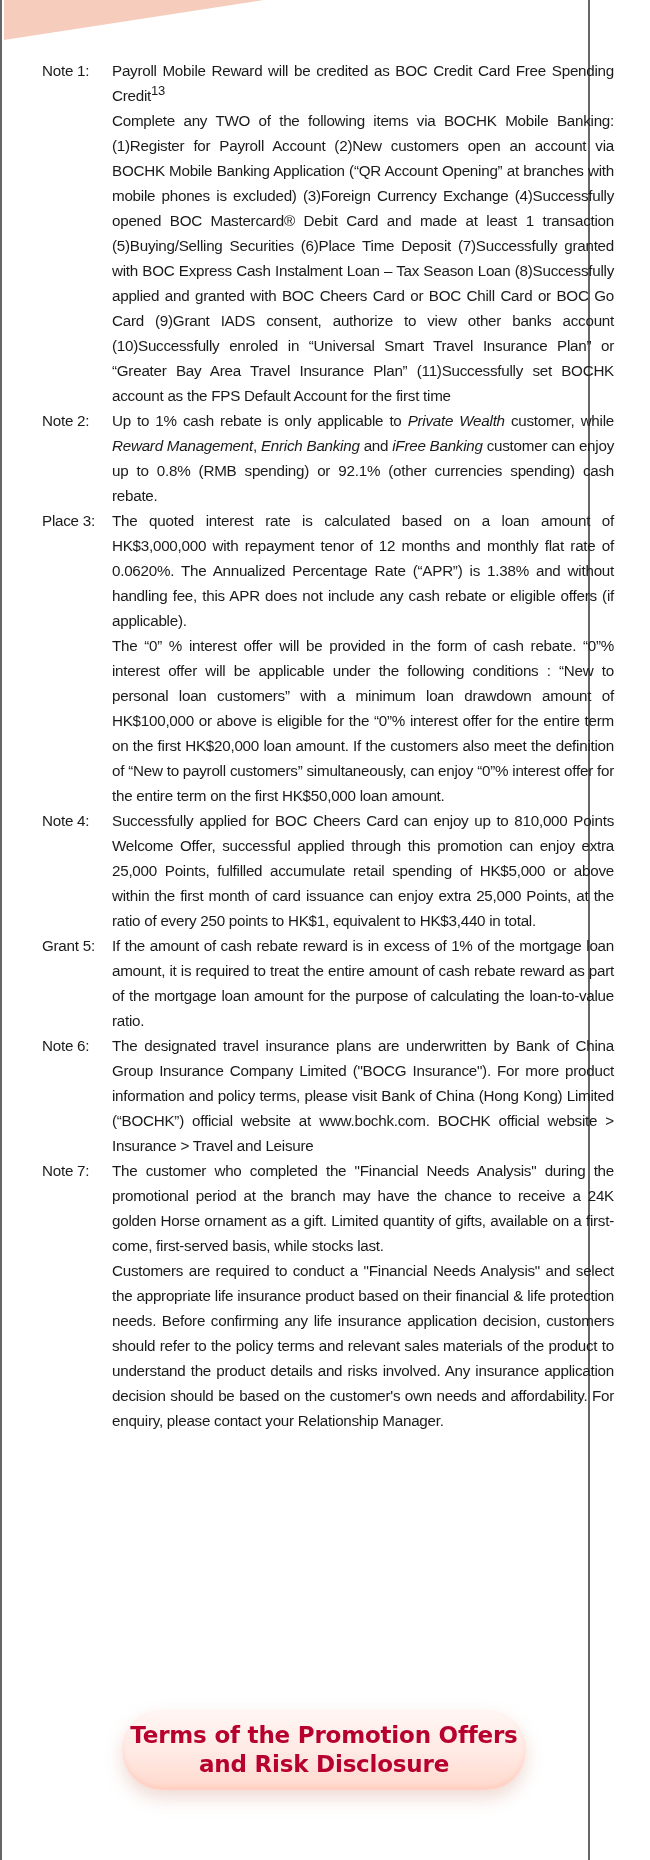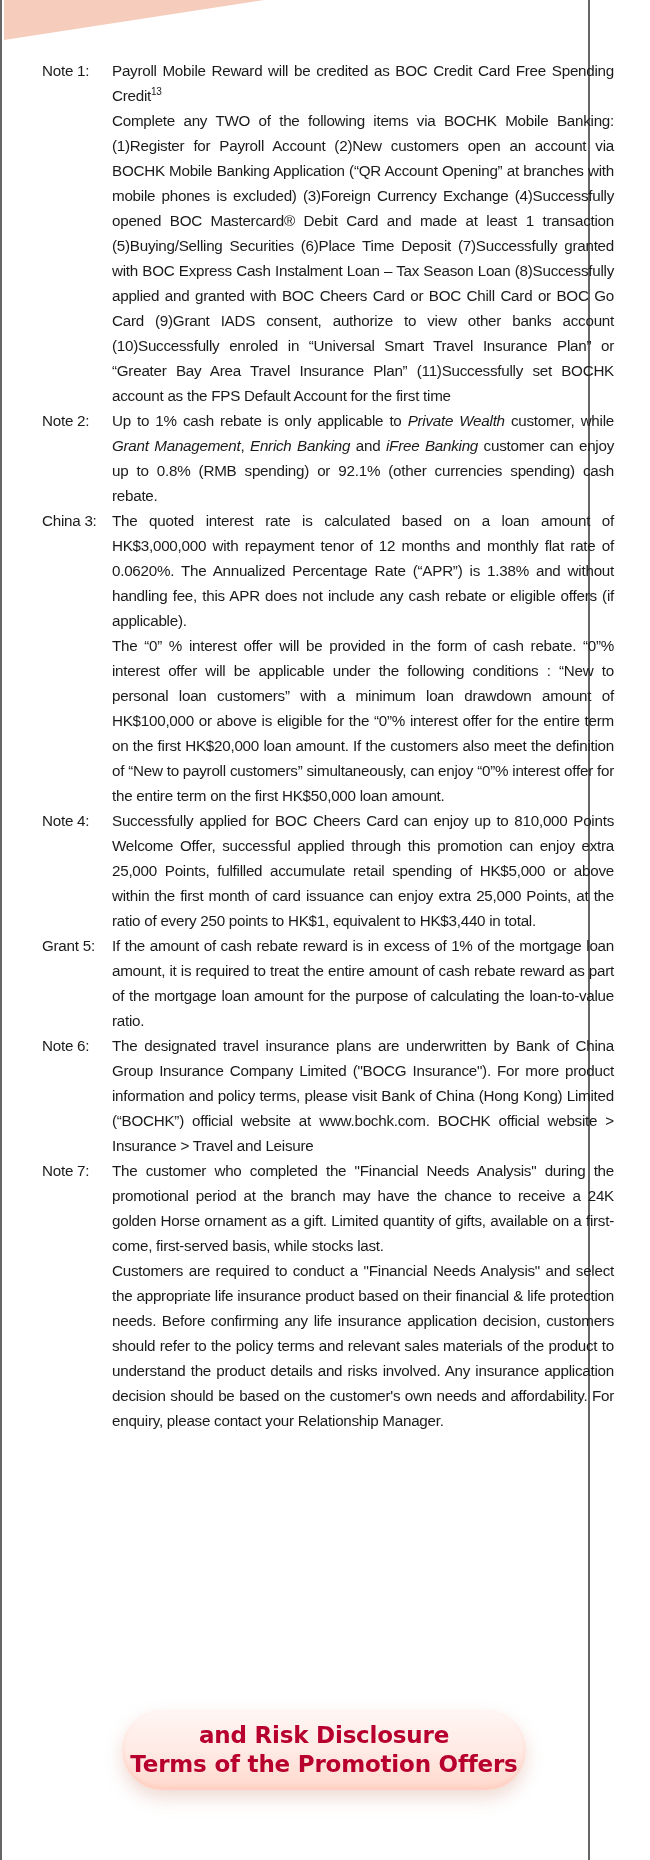--- a/index.html
+++ b/index.html
@@ -40,21 +40,21 @@
     }
     .note-label {
       flex: 0 0 70px;
       white-space: nowrap;
     }
     .note-body {
       flex: 1 1 auto;
       text-align: justify;
     }
     .note-body p { margin: 0; }
-    .note-body sup { font-size: 10px; line-height: 0; vertical-align: super; }
+    .note-body sup { font-size: 13px; line-height: 0; vertical-align: super; }
     .note-body em { font-style: italic; }
     .promo-period {
       position: absolute;
       left: 40px;
       top: 1657px;
       font-size: 15.2px;
       line-height: 25px;
       letter-spacing: -0.25px;
     }
     .terms-button {
@@ -93,26 +93,26 @@
       <div class="note-label">Note 1:</div>
       <div class="note-body">
         <p><span>Payroll Mobile Reward will be credited as BOC Credit Card Free Spending Credit</span><sup>13</sup></p>
         <p>Complete any TWO of the following items via BOCHK Mobile Banking: (1)Register for Payroll Account (2)New customers open an account via BOCHK Mobile Banking Application (“QR Account Opening” at branches with mobile phones is excluded) (3)Foreign Currency Exchange (4)Successfully opened BOC Mastercard® Debit Card and made at least 1 transaction (5)Buying/Selling Securities (6)Place Time Deposit (7)Successfully granted with BOC Express Cash Instalment Loan – Tax Season Loan (8)Successfully applied and granted with BOC Cheers Card or BOC Chill Card or BOC Go Card (9)Grant IADS consent, authorize to view other banks account (10)Successfully enroled in “Universal Smart Travel Insurance Plan” or “Greater Bay Area Travel Insurance Plan” (11)Successfully set BOCHK account as the FPS Default Account for the first time</p>
       </div>
     </div>
 
     <div class="note">
       <div class="note-label">Note 2:</div>
       <div class="note-body">
-        <p><span>Up to 1% cash rebate is only applicable to </span><em>Private Wealth</em><span> customer, while </span><em>Grant Management</em><span>, </span><em>Enrich Banking</em><span> and </span><em>iFree Banking</em><span> customer can enjoy up to 0.8% (RMB spending) or  92.1% (other currencies spending) cash rebate.</span></p>
+        <p><span>Up to 1% cash rebate is only applicable to </span><em>Private Wealth</em><span> customer, while </span><em>Reward Management</em><span>, </span><em>Enrich Banking</em><span> and </span><em>iFree Banking</em><span> customer can enjoy up to 0.8% (RMB spending) or  92.1% (other currencies spending) cash rebate.</span></p>
       </div>
     </div>
 
     <div class="note">
-      <div class="note-label">China 3:</div>
+      <div class="note-label">Place 3:</div>
       <div class="note-body">
         <p>The quoted interest rate is calculated based on a loan amount of HK$3,000,000 with repayment tenor of 12 months and monthly flat rate of 0.0620%. The Annualized Percentage Rate (“APR”) is 1.38% and without handling fee, this APR does not include any cash rebate or eligible offers (if applicable).</p>
         <p>The “0” % interest offer will be provided in the form of cash rebate.  “0”% interest offer will be applicable under the following conditions : “New to personal loan customers” with a minimum loan drawdown amount of HK$100,000 or above is eligible for the “0”% interest offer for the entire term on the first HK$20,000 loan amount. If the customers also meet the definition of “New to payroll customers” simultaneously, can enjoy “0”%  interest offer for the entire term on the first HK$50,000 loan amount.</p>
       </div>
     </div>
 
     <div class="note">
       <div class="note-label">Note 4:</div>
       <div class="note-body">
         <p>Successfully applied for BOC Cheers Card can enjoy up to 810,000 Points Welcome Offer, successful applied through this promotion can enjoy extra 25,000 Points, fulfilled accumulate retail spending of HK$5,000 or above within the first month of card issuance can enjoy extra 25,000 Points, at the ratio of every 250 points to HK$1, equivalent to HK$3,440 in total.</p>
@@ -139,17 +139,17 @@
         <p>The customer who completed the "Financial Needs Analysis" during the promotional period at the branch may have the chance to receive a 24K golden Horse ornament as a gift. Limited quantity of gifts, available on a first-come, first-served basis, while stocks last.</p>
         <p>Customers are required to conduct a "Financial Needs Analysis" and select the appropriate life insurance product based on their financial &amp; life protection needs. Before confirming any life insurance application decision, customers should refer to the policy terms and relevant sales materials of the product to understand the product details and risks involved. Any insurance application decision should be based on the customer's own needs and affordability. For enquiry, please contact your Relationship Manager.</p>
       </div>
     </div>
 
   </div>
 
 
   <div class="terms-button" role="button">
     <div class="terms-button-label">
+      <div>Terms of the Promotion Offers</div>
       <div>and Risk Disclosure</div>
-      <div>Terms of the Promotion Offers</div>
     </div>
   </div>
 </div>
 
 </body></html>

